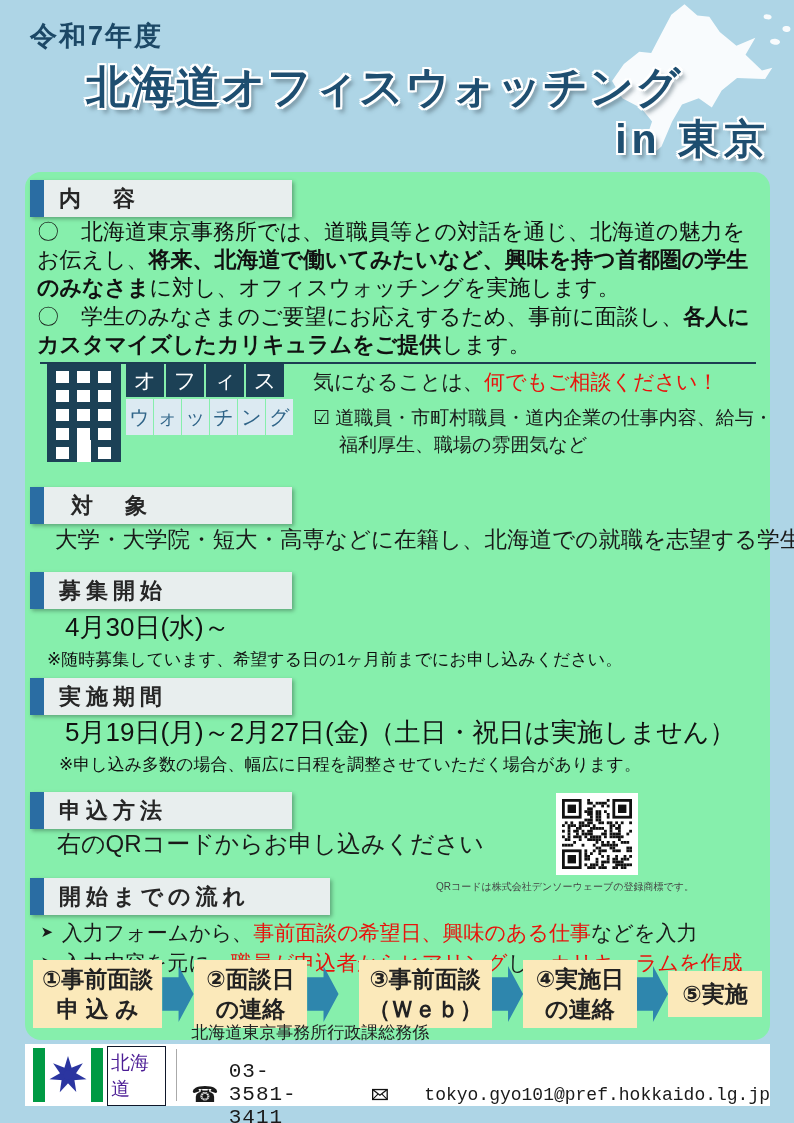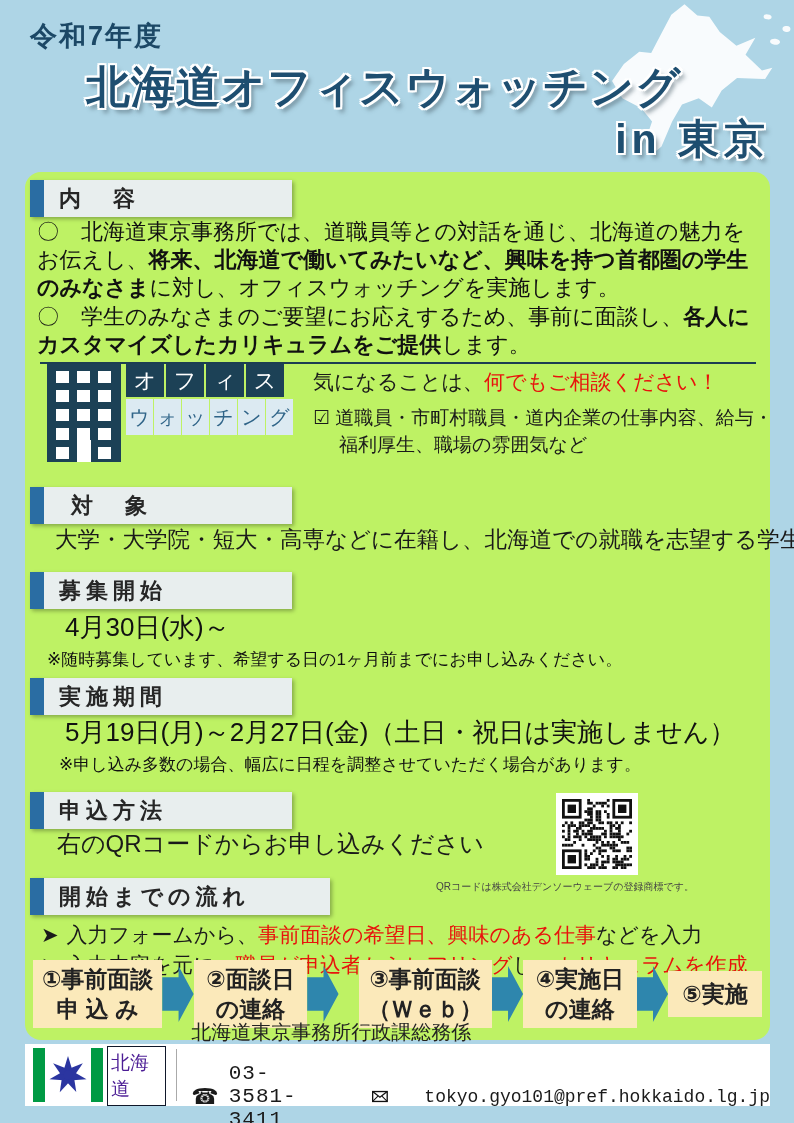--- a/index.html
+++ b/index.html
@@ -8,21 +8,21 @@
 
   
   .map{position:absolute;right:0;top:0;}
   .fiscal{position:absolute;left:30px;top:18px;font-size:27px;font-weight:bold;color:#1c4866;letter-spacing:2px;}
   .title{position:absolute;left:86px;top:58px;font-size:44px;font-weight:bold;color:#1e4e70;letter-spacing:1px;white-space:nowrap;
          text-shadow:-2px -2px 0 #fff,2px -2px 0 #fff,-2px 2px 0 #fff,2px 2px 0 #fff,-2px 0 0 #fff,2px 0 0 #fff,0 -2px 0 #fff,0 2px 0 #fff,4px 5px 4px rgba(70,90,100,.55);}
   .subtitle{position:absolute;right:24px;top:112px;font-size:41px;font-weight:bold;color:#1e4e70;letter-spacing:5px;
          text-shadow:-2px -2px 0 #fff,2px -2px 0 #fff,-2px 2px 0 #fff,2px 2px 0 #fff,-2px 0 0 #fff,2px 0 0 #fff,0 -2px 0 #fff,0 2px 0 #fff,4px 5px 4px rgba(70,90,100,.55);}
 
   
-  .panel{position:absolute;left:25px;top:172px;width:745px;height:868px;background:#bef264;border-radius:16px;}
+  .panel{position:absolute;left:25px;top:172px;width:745px;height:868px;background:#86efac;border-radius:16px;}
   .sec{position:absolute;display:flex;align-items:stretch;background:#e8eeee;box-shadow:2px 2px 4px rgba(0,0,0,.3);width:262px;height:37px;}
   .sec .bar{width:14px;background:#2a6da3;}
   .sec .lbl{font-size:22px;font-weight:600;color:#262626;letter-spacing:5px;display:flex;align-items:center;padding-left:15px;white-space:nowrap;}
   .sec.wide{width:300px;}
 
   .paras{position:absolute;left:12px;top:46px;width:722px;font-size:22px;line-height:28px;color:#111;}
   .paras p{margin:0 0 1px 0;}
   .paras b{font-weight:bold;}
 
   .rule{position:absolute;left:15px;top:190px;width:716px;height:2px;background:#1c3e52;}
@@ -39,39 +39,39 @@
 
   .target-body{position:absolute;left:30px;top:352px;font-size:22.5px;white-space:nowrap;}
 
   .date-line{position:absolute;font-size:26px;color:#111;white-space:nowrap;}
   .note-line{position:absolute;font-size:17px;color:#111;white-space:nowrap;}
 
   .apply-body{position:absolute;left:32px;top:656px;font-size:24px;white-space:nowrap;}
   .qr{position:absolute;left:531px;top:621px;width:70px;height:70px;background:#fff;padding:6px;}
   .qr-caption{position:absolute;left:410px;top:708px;width:260px;font-size:10px;color:#444;text-align:center;white-space:nowrap;}
 
-  .bullets{position:absolute;left:16px;top:748px;font-size:21px;line-height:30px;}
+  .bullets{position:absolute;left:16px;top:748px;font-size:21px;line-height:30px;font-family:Liberation Mono, monospace;}
   .bullets .arrow{color:#1a1a1a;margin-right:8px;}
 
   .flow{position:absolute;left:8px;top:788px;width:729px;display:flex;align-items:center;justify-content:space-between;}
   .step{background:#fbe9ba;height:68px;display:flex;flex-direction:column;align-items:center;justify-content:center;font-size:23px;font-weight:600;line-height:30px;color:#222;}
   .step span{white-space:nowrap;}
   .step span:empty{display:none;}
   .s1{width:132px;} .s2{width:116px;} .s3{width:136px;margin-left:20px;} .s4{width:116px;}
   .s5{width:96px;height:46px;font-size:23px;}
   .flow-arrow{width:32px;height:56px;background:#2e86ad;clip-path:polygon(0 20%,52% 20%,52% 0,100% 50%,52% 100%,52% 80%,0 80%);}
 
   
   .footer{position:absolute;left:25px;top:1044px;width:745px;height:62px;background:#fff;display:flex;align-items:center;}
   .flag{margin-left:8px;display:flex;height:54px;}
   .flag .gbar{width:12px;background:#009a44;}
   .flag .fcenter{width:46px;background:#fff;display:flex;align-items:center;justify-content:center;}
   .pref-label{font-size:19px;color:#4c1d95;align-self:flex-start;margin:2px 0 0 4px;border:1px solid #0f172a;padding:3px 3px;}
   .fdivider{width:1px;height:52px;background:#aaa;margin:0 14px 0 10px;}
-  .contact .org{font-size:20px;color:#222;margin-bottom:16px;}
+  .contact .org{font-size:17px;color:#222;margin-bottom:16px;}
   .contact .line2{display:flex;align-items:center;gap:10px;font-family:"Liberation Mono","DejaVu Sans Mono",monospace;}
   .contact .phone-icon{font-family:"DejaVu Sans",sans-serif;font-size:22px;}
   .contact .phone{font-size:21px;letter-spacing:1px;}
   .contact .email{font-size:18px;margin-left:26px;}
   .env{margin-left:26px;}
 </style>
 </head>
 <body>
 
 <div class="page">

